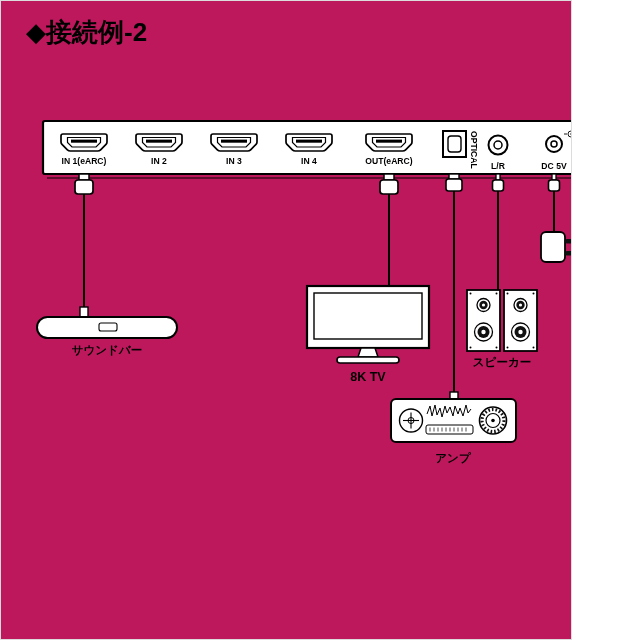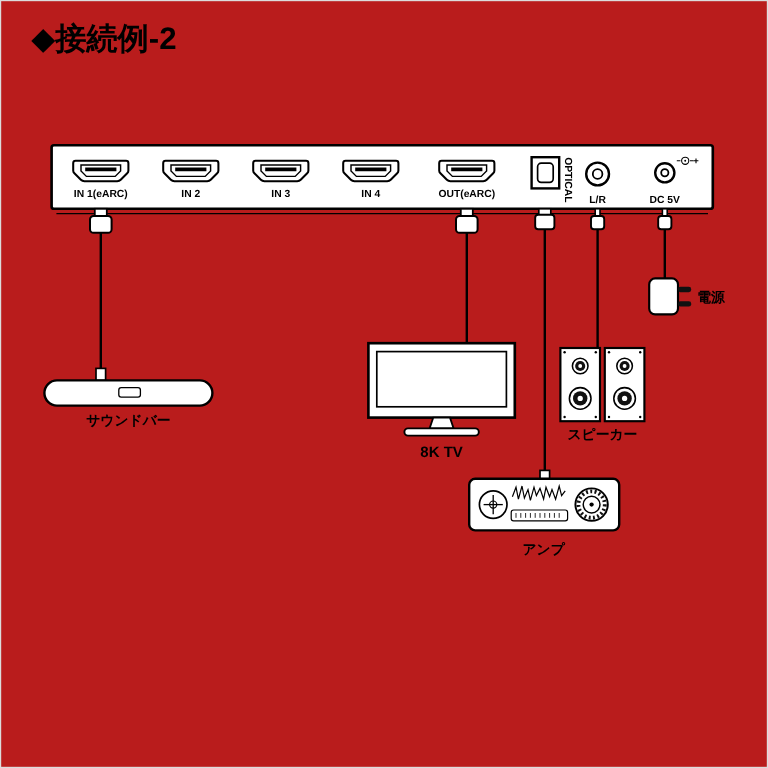--- a/index.html
+++ b/index.html
@@ -1,17 +1,17 @@
 <!DOCTYPE html>
 <html><head>
 <meta charset="utf-8">
 <style>
   html,body{margin:0;padding:0;background:#fff;}
   .canvas{
-    position:relative;width:640px;height:640px;background:#b91c1c;
+    position:relative;width:572px;height:640px;background:#be185d;
     box-sizing:border-box;border:1px solid #dcdcdc;overflow:hidden;
   }
   svg{display:block;}
   text{font-family:"Liberation Sans","DejaVu Sans",sans-serif;fill:#000;}
   .title{font-size:26px;font-weight:bold;}
   .port{font-size:8.6px;font-weight:bold;text-anchor:middle;}
   .port-v{font-size:8.6px;font-weight:bold;text-anchor:start;}
   .dev-label{font-size:11.5px;font-weight:bold;text-anchor:middle;}
   .dev-label-start{font-size:11.5px;font-weight:bold;text-anchor:start;}
 </style>

